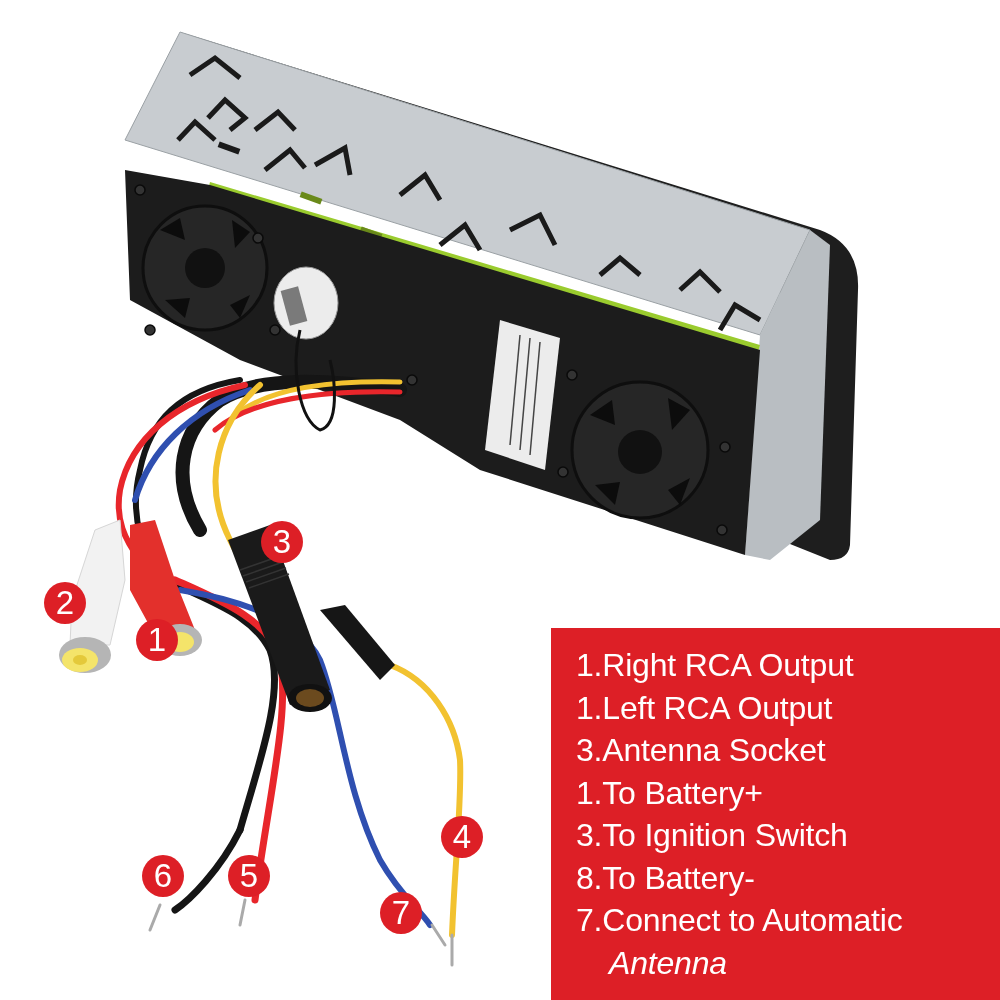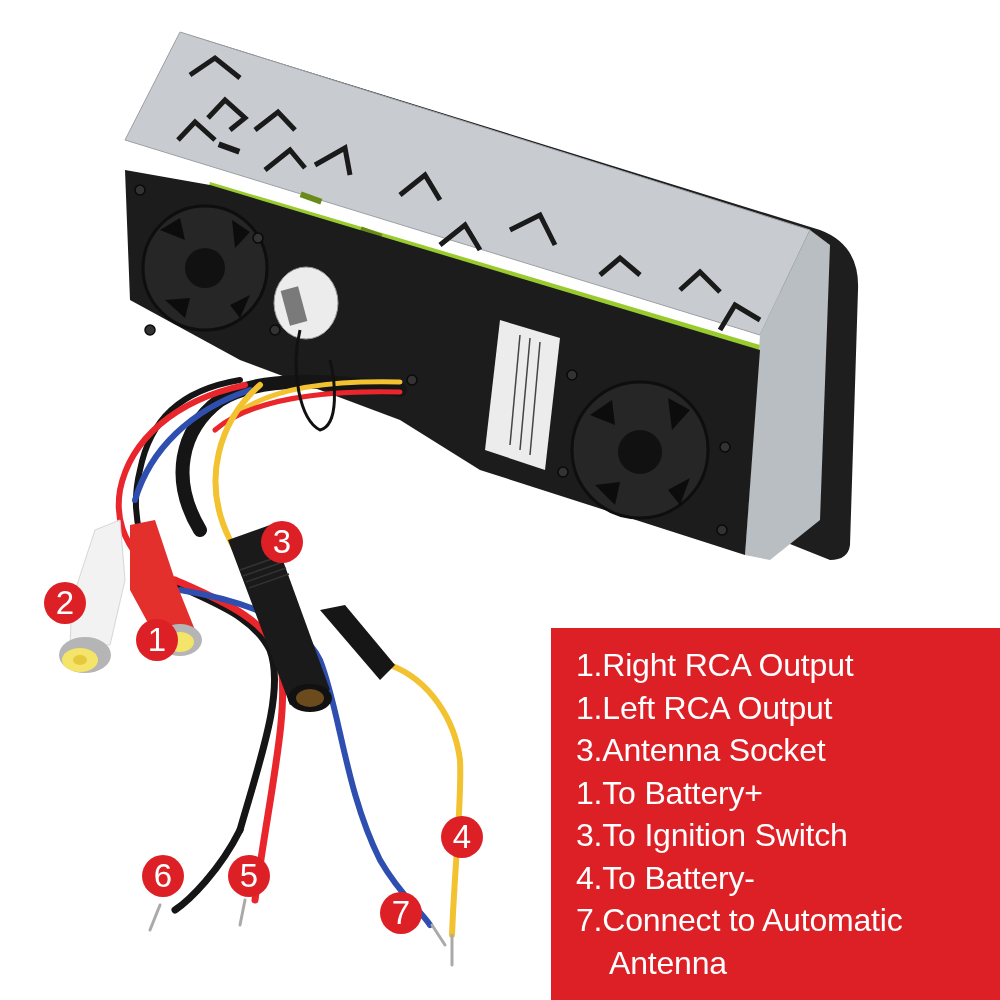--- a/index.html
+++ b/index.html
@@ -7,21 +7,21 @@
            font-family: "Liberation Sans", sans-serif; }
     #photo { position: absolute; left: 0; top: 0; width: 1000px; height: 1000px; }
     .badge { position: absolute; width: 42px; height: 42px; border-radius: 50%;
              background: #dd1f26; color: #ffffff; font-family: "Liberation Sans", sans-serif;
              font-size: 33px; line-height: 42px; text-align: center; font-weight: normal; }
     .legend { position: absolute; left: 551px; top: 628px; width: 449px; height: 372px;
               background: #dd1f26; color: #ffffff; box-sizing: border-box;
               padding: 16px 0 0 25px; }
     .legend-item { font-family: "Liberation Sans", sans-serif; font-size: 32px;
                    line-height: 42.5px; white-space: nowrap; letter-spacing: -0.2px; }
-    .legend-item .cont { display: block; padding-left: 33px; }
+    .legend-item .cont { display: block; padding-left: 33px; font-style: italic; }
   </style>
 </head>
 <body>
 
 <svg id="photo" viewBox="0 0 1000 1000" xmlns="http://www.w3.org/2000/svg">
 
   <g>
     <path d="M180 32 L820 230 Q860 245 858 290 L850 545 Q848 560 830 560 L780 540 L780 240 Z" fill="#1e1e1e"></path>
 
     <path d="M125 140 L180 32 L810 230 L760 335 Z" fill="#c8ccd0" stroke="#9aa0a4" stroke-width="1"></path>
@@ -154,18 +154,18 @@
 <div class="badge" style="left:228px; top:855px;">5</div>
 <div class="badge" style="left:142px; top:855px;">6</div>
 <div class="badge" style="left:380px; top:892px;">7</div>
 
 <div class="legend">
   <div class="legend-item">1.Right RCA Output</div>
   <div class="legend-item">1.Left RCA Output</div>
   <div class="legend-item">3.Antenna Socket</div>
   <div class="legend-item">1.To Battery+</div>
   <div class="legend-item">3.To Ignition Switch</div>
-  <div class="legend-item">4.To Battery-</div>
+  <div class="legend-item">8.To Battery-</div>
   <div class="legend-item">
     <span>7.Connect to Automatic</span>
     <span class="cont">Antenna</span>
   </div>
 </div>
 
 </body></html>

